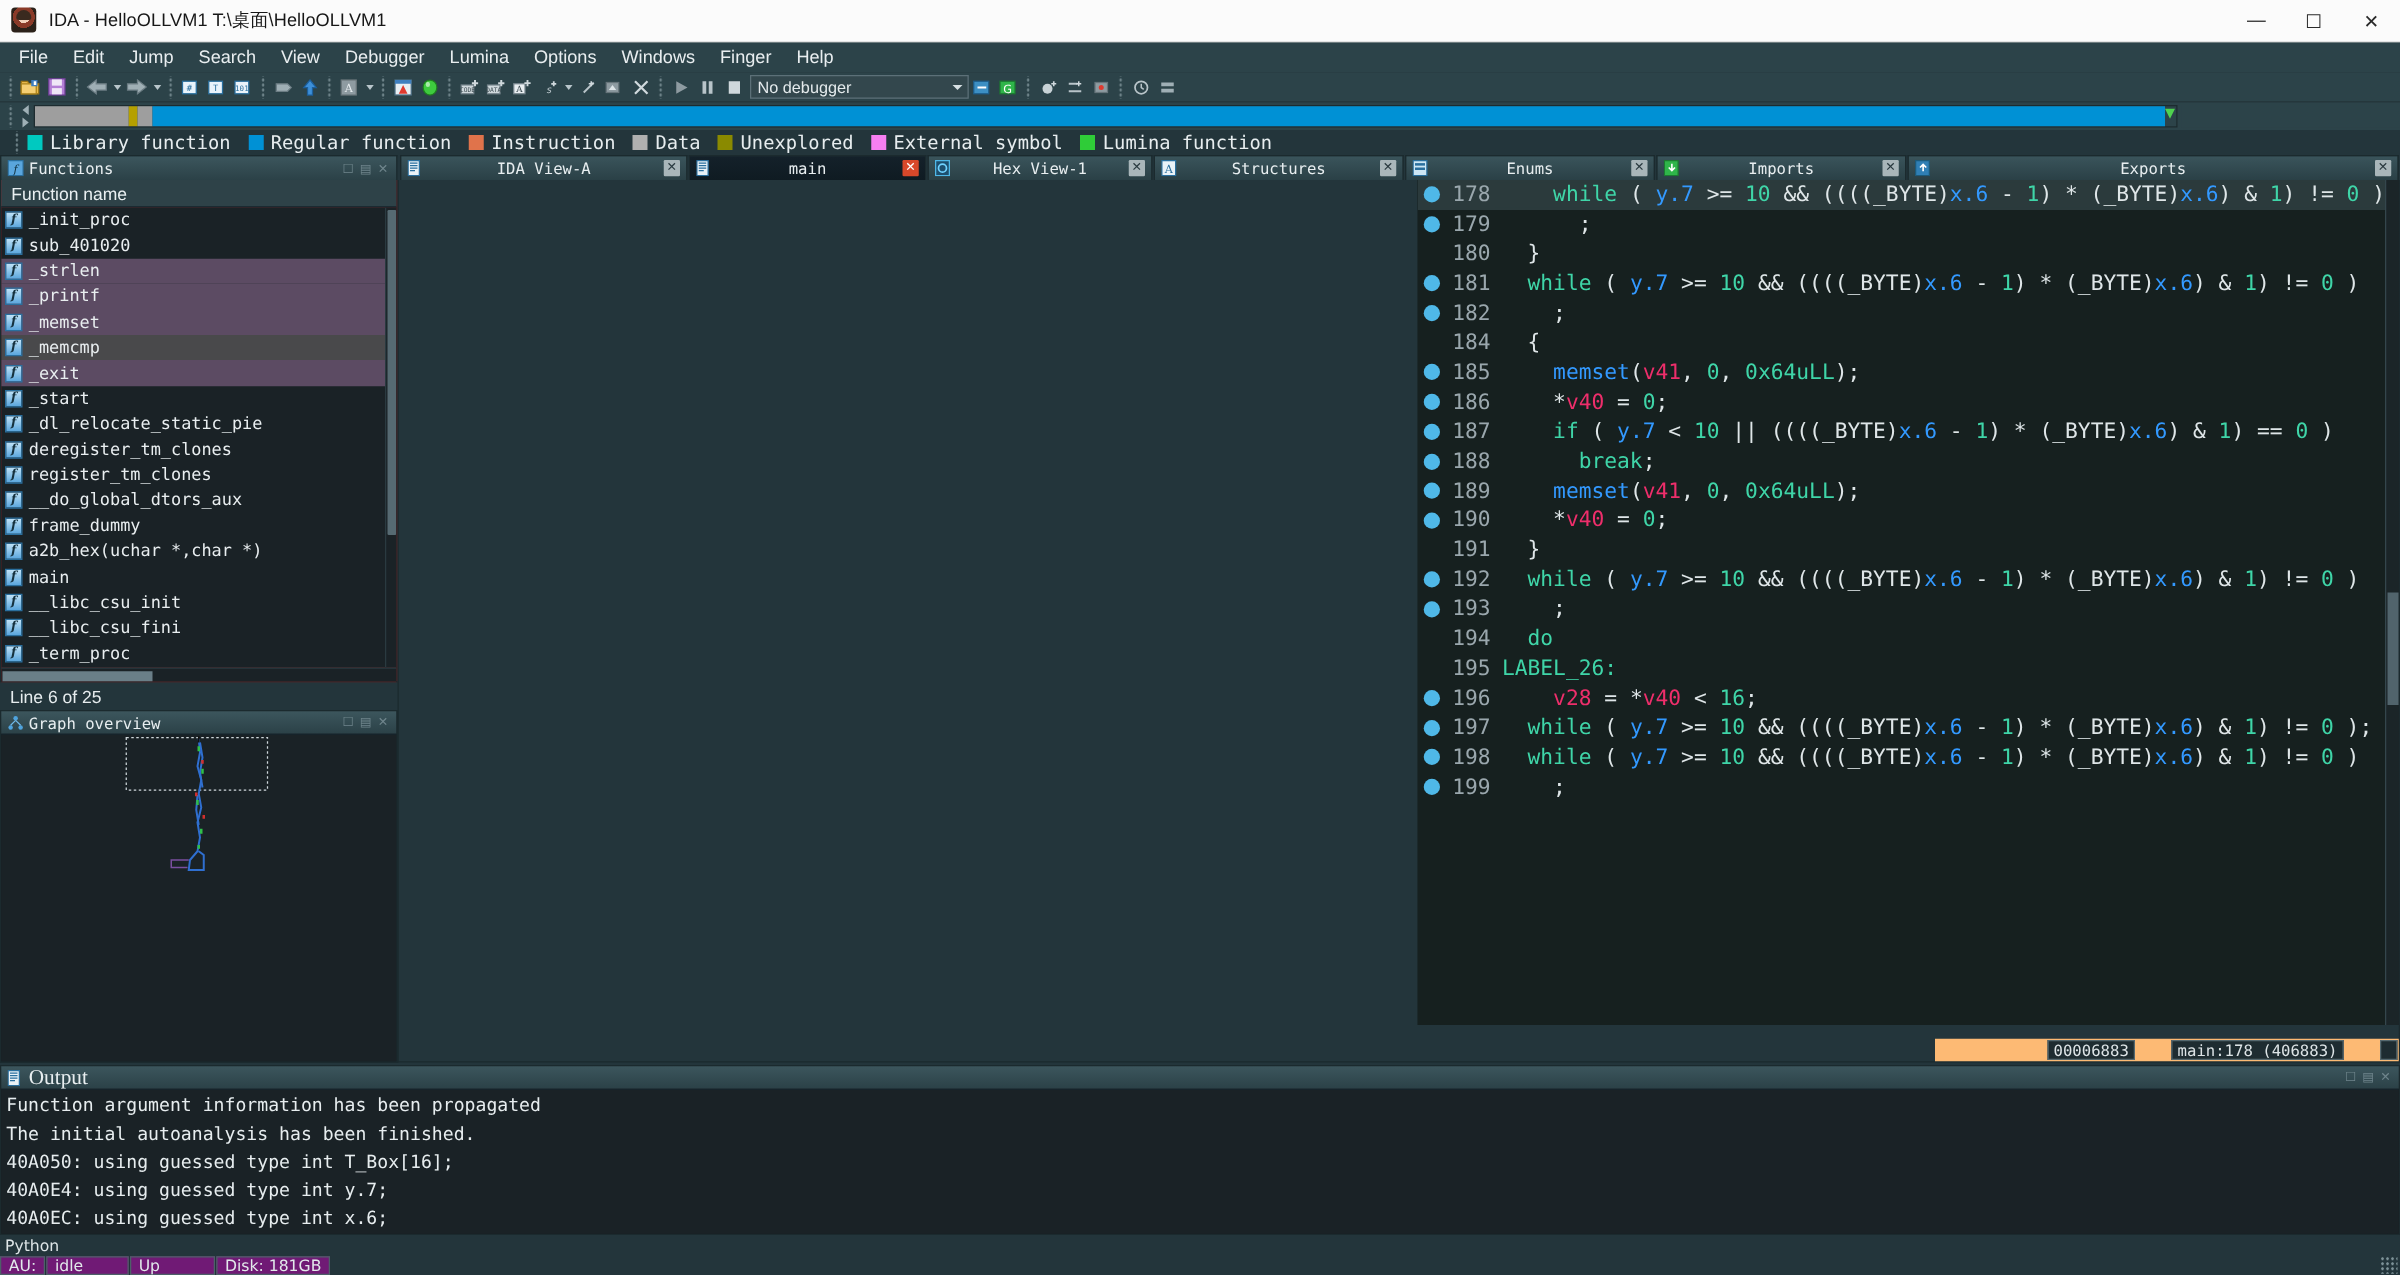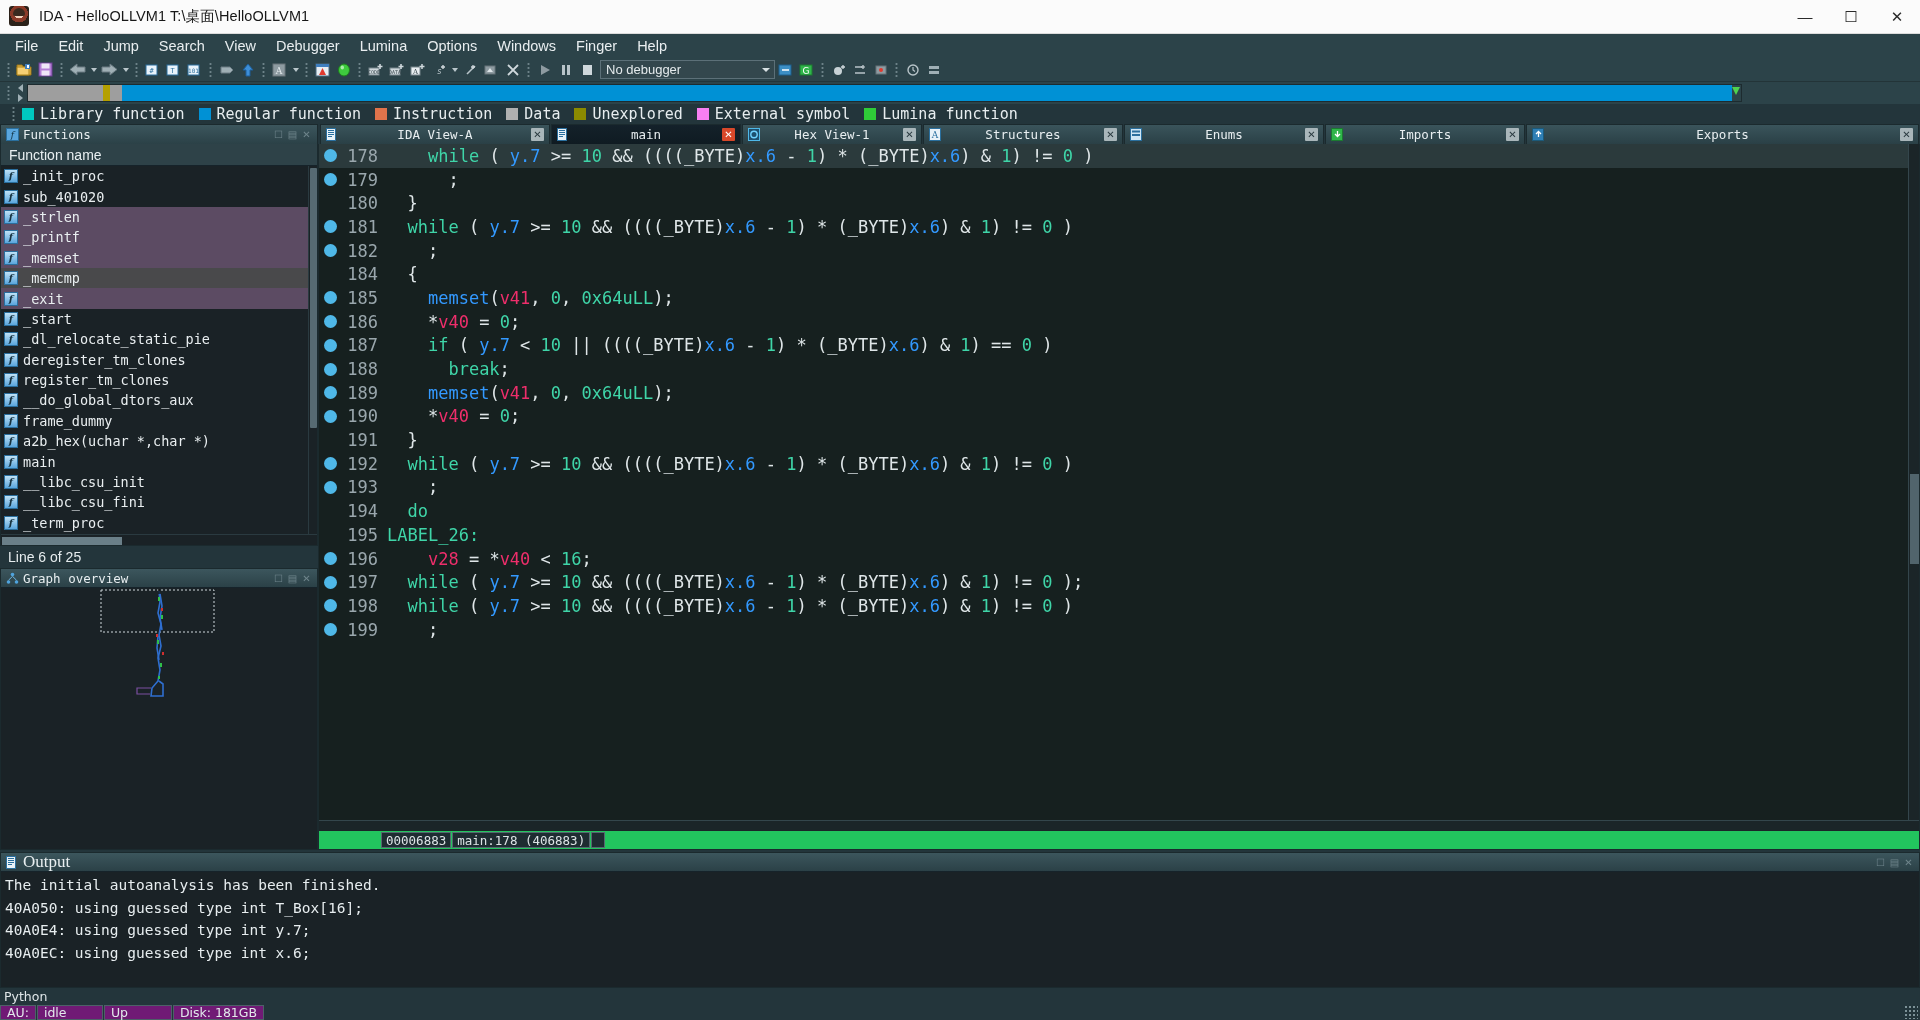--- a/index.html
+++ b/index.html
@@ -122,38 +122,38 @@
   .hthumb{ position:absolute; height:8px; top:1.5px; background:#6a7f88; }
   .lineof{ height:22px; background:#23353b; display:flex;align-items:center;padding-left:8px;
      font-size:14px; color:#e6ecee; flex:0 0 22px;}
   .graph-panel{ flex:1; display:flex;flex-direction:column; border:1px solid #1b2a2e; background:#182024;}
   .graph-head{ height:19px; background:linear-gradient(#3c565d,#2b4147); display:flex;align-items:center;
     border-bottom:1px solid #16232a;}
   .graph-title{ font-family:"DejaVu Sans Mono", monospace; font-size:12.5px; color:#e8eef0; }
   .graph-canvas{ flex:1; position:relative; background:#1a2226; overflow:hidden;}
 
   
-  .rightcol{ flex:1; display:flex;flex-direction:column; min-width:0; border:1px solid #1b2a2e; border-top:none;}
+  .rightcol{ flex:1; display:flex;flex-direction:column; min-width:0; border:1px solid #1b2a2e; border-top:none;align-items:flex-end;}
   .code-area{ flex:1; display:flex; background:#1b2528; min-height:0; overflow:hidden;}
   .codewrap{ flex:1; position:relative; overflow:hidden; background:#16201f;}
   .cl{ height:23.7px; display:flex; align-items:center;
     font-family:"DejaVu Sans Mono", monospace; font-size:17px; white-space:pre; }
   .bp{ width:13px;height:13px;border-radius:50%; background:#4fb8e8; margin:0 4px 0 5px; flex:0 0 13px;}
   .bp.empty{ background:transparent; }
   .lnum{ width:40px; text-align:right; color:#9aa7ad; font-family:"DejaVu Sans Mono", monospace;
      font-size:17px; padding-right:3px;}
   .ctext{ padding-left:6px; }
   .cl.cur .ctext{ background:#2b3a3c; }
   .cl.cur{ background:#2b3a3c; }
   .kw{color:#3fd5a8;} .num{color:#3fd5a8;} .var{color:#ee2e6b;}
   .gvar{color:#3399ff;} .plain{color:#dfe6e8;}
   .lbl{color:#3fd5a8;} .call{color:#3399ff;}
   .code-vscroll{ width:11px; background:#1b2528; position:relative; border-left:1px solid #34464c;}
   .code-vthumb{ position:absolute;left:1px;width:9px;background:#51646c;}
-  .code-status{ height:18px; flex:0 0 18px; background:#22c55e; display:flex; align-items:center; }
+  .code-status{ height:18px; flex:0 0 18px; background:#fdba74; display:flex; align-items:center;gap:28px; }
   .cs-box{ height:16px; border:1px solid #55686f; background:#1e2c31; color:#dde4e6;
     font-family:"DejaVu Sans Mono", monospace; font-size:12.5px; padding:0 4px; margin-right:1px;
     display:flex;align-items:center;}
   .code-hscroll{ height:11px; background:#1b2528; border-top:1px solid #34464c; position:relative;}
 
   
   .outpanel{ flex:0 0 auto; height:136px; display:flex;flex-direction:column;
      background:#1a2226; border:1px solid #1b2a2e; margin-top:2px;}
   .out-head{ height:19px; background:linear-gradient(#3c565d,#2b4147); display:flex;align-items:center;
      border-bottom:1px solid #16232a;}
@@ -713,20 +713,21 @@
       </span>
       <span class="out-title">Output</span>
       <span class="panel-btns" style="margin-left:auto">
         <span class="pb">☐</span>
         <span class="pb">▤</span>
         <span class="pb">✕</span>
       </span>
     </div>
     <div style="flex:1;display:flex;min-height:0;">
       <div class="out-body" id="out-rows">
+          <div class="oline">Function argument information has been propagated</div>
           <div class="oline">The initial autoanalysis has been finished.</div>
           <div class="oline">40A050: using guessed type int T_Box[16];</div>
           <div class="oline">40A0E4: using guessed type int y.7;</div>
           <div class="oline">40A0EC: using guessed type int x.6;</div>
         </div>
       <div class="outscroll"></div>
     </div>
   </div>
 
   <div class="pyrow">

